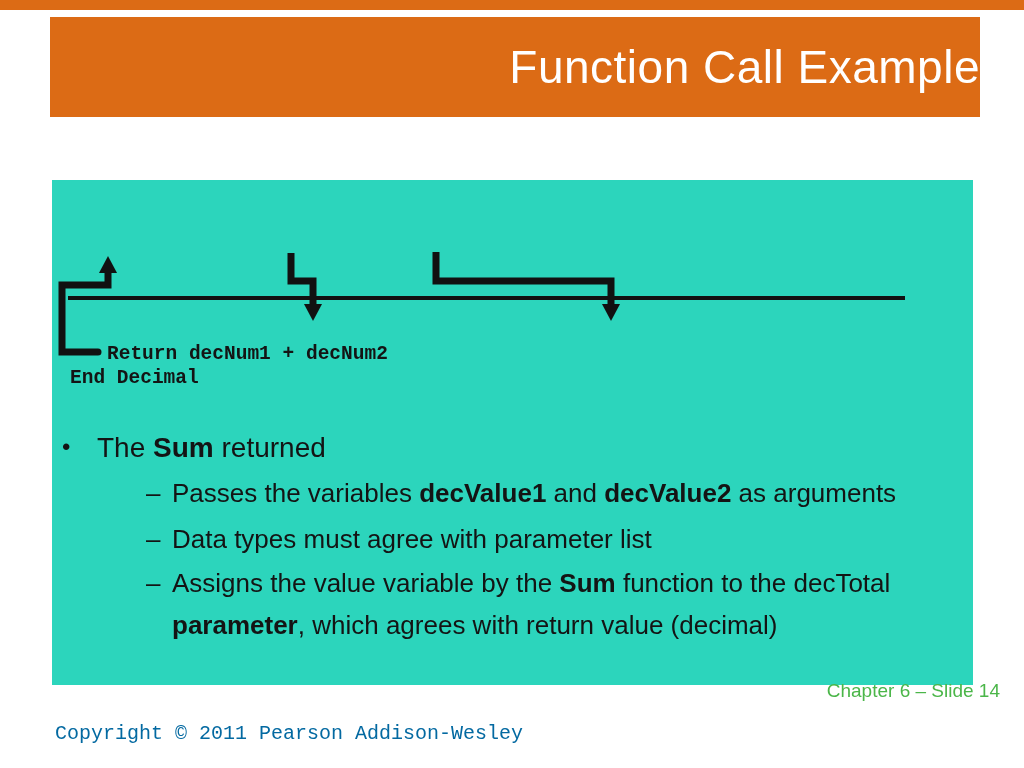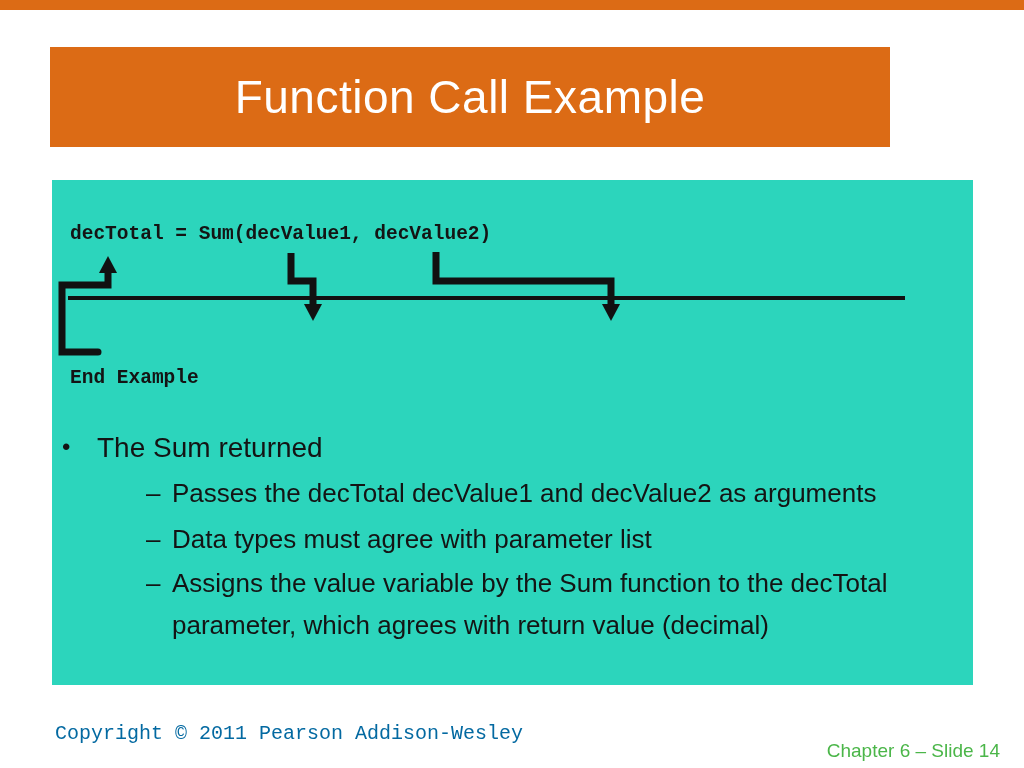--- a/index.html
+++ b/index.html
@@ -12,23 +12,23 @@
   body{
     width:1024px;height:768px;position:relative;background:#ffffff;
     font-family:"Liberation Sans",sans-serif;color:var(--ink);
     overflow:hidden;
   }
   .top-strip{
     position:absolute;left:0;top:0;width:1024px;height:10px;
     background:var(--accent-orange);
   }
   .title-bar{
-    position:absolute;left:50px;top:47px;width:840px;height:100px;
+    position:absolute;left:50px;top:17px;width:930px;height:100px;
     background:var(--accent-orange);
-    display:flex;align-items:center;justify-content:center;
+    display:flex;align-items:center;justify-content:flex-end;
   }
   .title-bar .title{
     color:#ffffff;font-size:46px;font-weight:400;letter-spacing:0.5px;
     font-family:"Liberation Sans",sans-serif;white-space:nowrap;
   }
   .content-box{
     position:absolute;left:52px;top:180px;width:921px;height:505px;
     background:var(--panel-teal);
   }
   .diagram-svg{position:absolute;left:0;top:0;width:921px;height:505px;}
@@ -47,26 +47,26 @@
     color:var(--ink);
   }
   .l1-row{left:10px;top:250px;font-size:28px;line-height:1.25;width:880px;}
   .l1-marker{width:35px;flex:0 0 35px;font-size:24px;line-height:1.45;}
   .l2-row{left:94px;font-size:26px;line-height:42px;width:806px;}
   .l2-marker{width:26px;flex:0 0 26px;}
   .l2-text{width:774px;}
   .sub1{top:292px;}
   .sub2{top:338px;}
   .sub3{top:382px;}
-  .b{font-weight:400;}
+  .b{font-weight:700;}
   .footer-left{
     position:absolute;left:55px;top:722px;font-size:20px;color:#0369a1;font-family:Liberation Mono, monospace;
   }
   .footer-right{
-    position:absolute;right:24px;top:740px;font-size:19px;
+    position:absolute;right:24px;top:680px;font-size:19px;
     color:var(--slide-green);
   }
 </style>
 </head>
 <body>
 
 <div class="top-strip"></div>
 
 <div class="title-bar">
   <div class="title">Function Call Example</div>
@@ -87,31 +87,31 @@
     <polygon points="261,141 252,124 270,124" fill="#111111"></polygon>
 
     <g stroke="#111111" stroke-width="7" fill="none">
       <polyline points="384,72 384,101 559,101 559,128" stroke-linejoin="miter" stroke-linecap="butt"></polyline>
     </g>
     <polygon points="559,141 550,124 568,124" fill="#111111"></polygon>
 
     <line x1="16" y1="118" x2="853" y2="118" stroke="#111111" stroke-width="4"></line>
   </svg>
 
-  <div class="code-line code-call">decTotal = Sum(decValue1, decValue2)</div>
-  <div class="code-line code-end">End Example</div>
+  <div class="code-line code-return">Return decNum1 + decNum2</div>
+  <div class="code-line code-end">End Decimal</div>
 
   <div class="bullet-row l1-row">
     <span class="l1-marker">•</span>
     <span><span>The </span><span class="b">Sum</span><span> returned</span></span>
   </div>
 
   <div class="bullet-row l2-row sub1">
     <span class="l2-marker">–</span>
-    <span class="l2-text"><span>Passes the decTotal </span><span class="b">decValue1</span><span> and </span><span class="b">decValue2</span><span> as arguments</span></span>
+    <span class="l2-text"><span>Passes the variables </span><span class="b">decValue1</span><span> and </span><span class="b">decValue2</span><span> as arguments</span></span>
   </div>
 
   <div class="bullet-row l2-row sub2">
     <span class="l2-marker">–</span>
     <span class="l2-text">Data types must agree with parameter list</span>
   </div>
 
   <div class="bullet-row l2-row sub3">
     <span class="l2-marker">–</span>
     <span class="l2-text"><span>Assigns the value variable by the </span><span class="b">Sum</span><span> function to the decTotal </span><span class="b">parameter</span><span>, which agrees with return value (decimal)</span></span>

